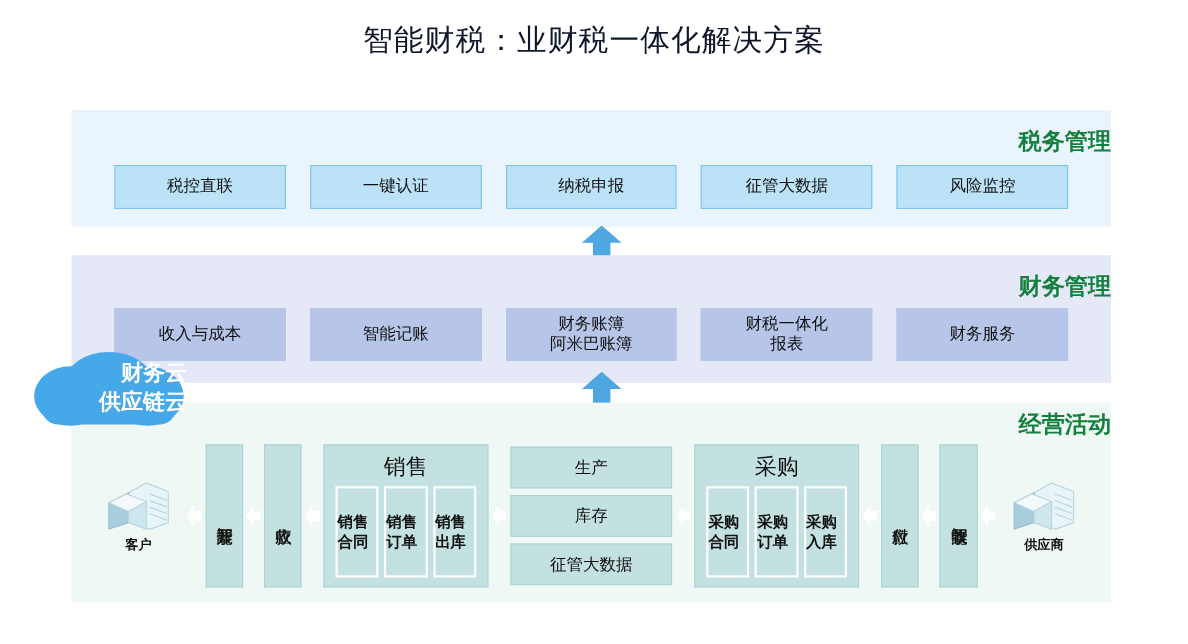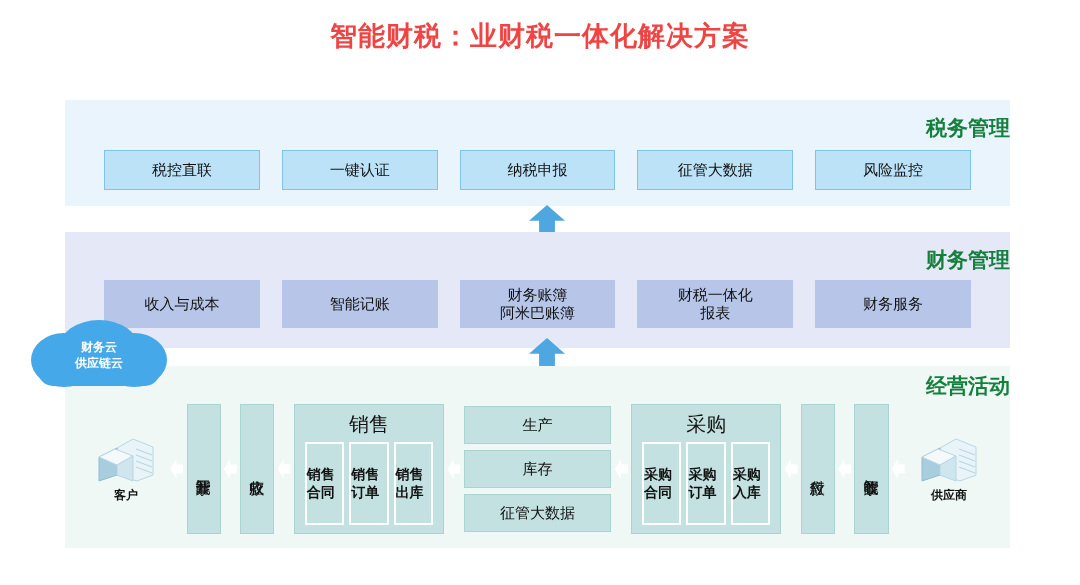--- a/index.html
+++ b/index.html
@@ -19,22 +19,22 @@
   }
 
   
   .page-title {
     position: absolute;
     left: 0;
     top: 18px;
     width: 1080px;
     text-align: center;
     font-size: 27px;
-    font-weight: bold;
-    color: #ef4444;
+    font-weight: normal;
+    color: #0f172a;
     letter-spacing: 1px;
   }
 
   
   .band {
     position: absolute;
     left: 65px;
     width: 945px;
     box-sizing: border-box;
   }
@@ -106,25 +106,25 @@
     left: 28px;
     top: 318px;
     width: 142px;
     height: 74px;
     z-index: 6;
   }
   .cloud svg { display: block; }
   .cloud-text {
     position: absolute;
     left: 0;
-    top: 21px;
+    top: 8px;
     width: 142px;
-    text-align: center;
+    text-align: right;
     color: #ffffff;
-    font-size: 12px;
+    font-size: 20px;
     font-weight: bold;
     line-height: 1.35;
     white-space: pre-line;
     pointer-events: none;
   }
 
   
   .biz-row {
     position: absolute;
     left: 20px;

